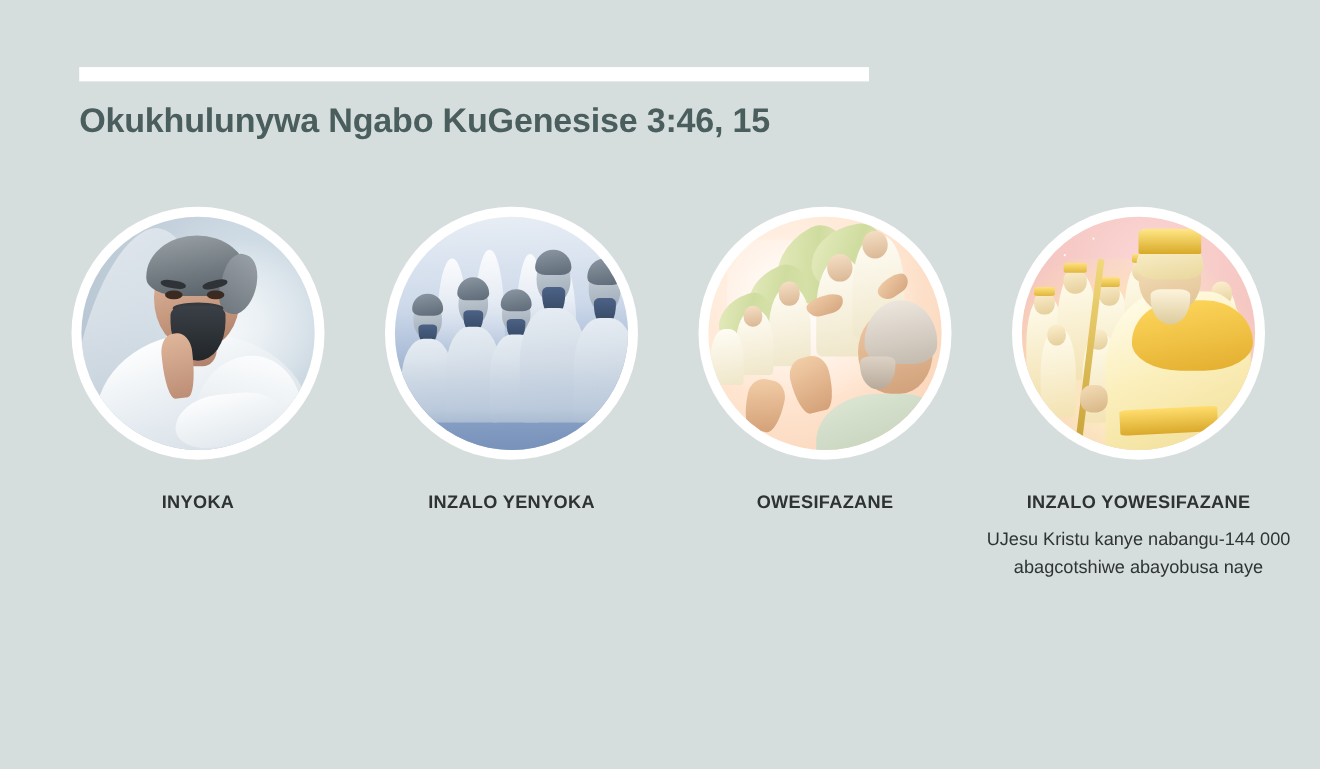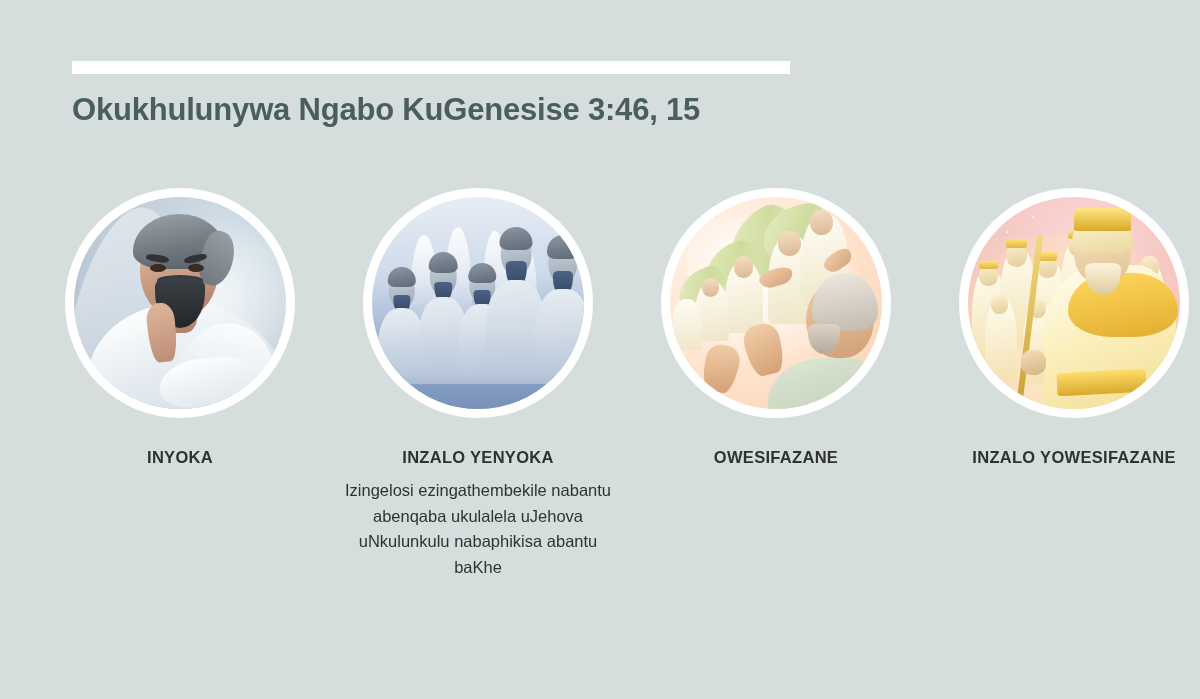--- a/index.html
+++ b/index.html
@@ -38,21 +38,20 @@
   
   .columns {
     position: absolute;
     left: 0;
     top: 188px;
     width: 1200px;
     display: flex;
     justify-content: flex-start;
     padding-left: 65px;
     box-sizing: border-box;
-    gap: 13px;
   }
   .column {
     width: 230px;
     margin-right: 55px;
     display: flex;
     flex-direction: column;
     align-items: center;
   }
   .column:last-child { margin-right: 0; }
 
@@ -450,21 +449,20 @@
         <div class="fig" style="left:76%;width:28%;height:70%;">
           <div class="fhead" style="top:3%;width:50%;height:30%;"></div>
           <div class="fhair" style="top:0%;width:54%;height:16%;"></div>
           <div class="fbeard" style="top:24%;width:34%;height:18%;"></div>
           <div class="fbody" style="top:36%;width:96%;height:64%;"></div>
         </div>
         <div class="mist"></div>
       </div>
     </div>
     <div class="caption-heading">INZALO YENYOKA</div>
-    <div class="caption-body">Izingelosi ezingathembekile nabantu abenqaba ukulalela uJehova uNkulunkulu nabaphikisa abantu baKhe</div>
   </div>
 
   <div class="column">
     <div class="circle-frame">
       <div class="circle-img art3">
         <div class="aura"></div>
 
         <div class="angwing" style="left:28%;top:6%;width:34%;height:30%;transform:rotate(-28deg);"></div>
         <div class="angwing" style="left:44%;top:4%;width:32%;height:28%;transform:rotate(-8deg);"></div>
         <div class="angwing" style="left:16%;top:22%;width:28%;height:24%;transform:rotate(-22deg);"></div>
@@ -533,15 +531,16 @@
         <div class="king-cape"></div>
         <div class="king-head"></div>
         <div class="king-hair"></div>
         <div class="king-crown"></div>
         <div class="king-beard"></div>
         <div class="king-sash"></div>
         <div class="king-hand"></div>
       </div>
     </div>
     <div class="caption-heading">INZALO YOWESIFAZANE</div>
+    <div class="caption-body">UJesu Kristu kanye nabangu-144 000 abagcotshiwe abayobusa naye</div>
   </div>
 
 </div>
 
 </body></html>

